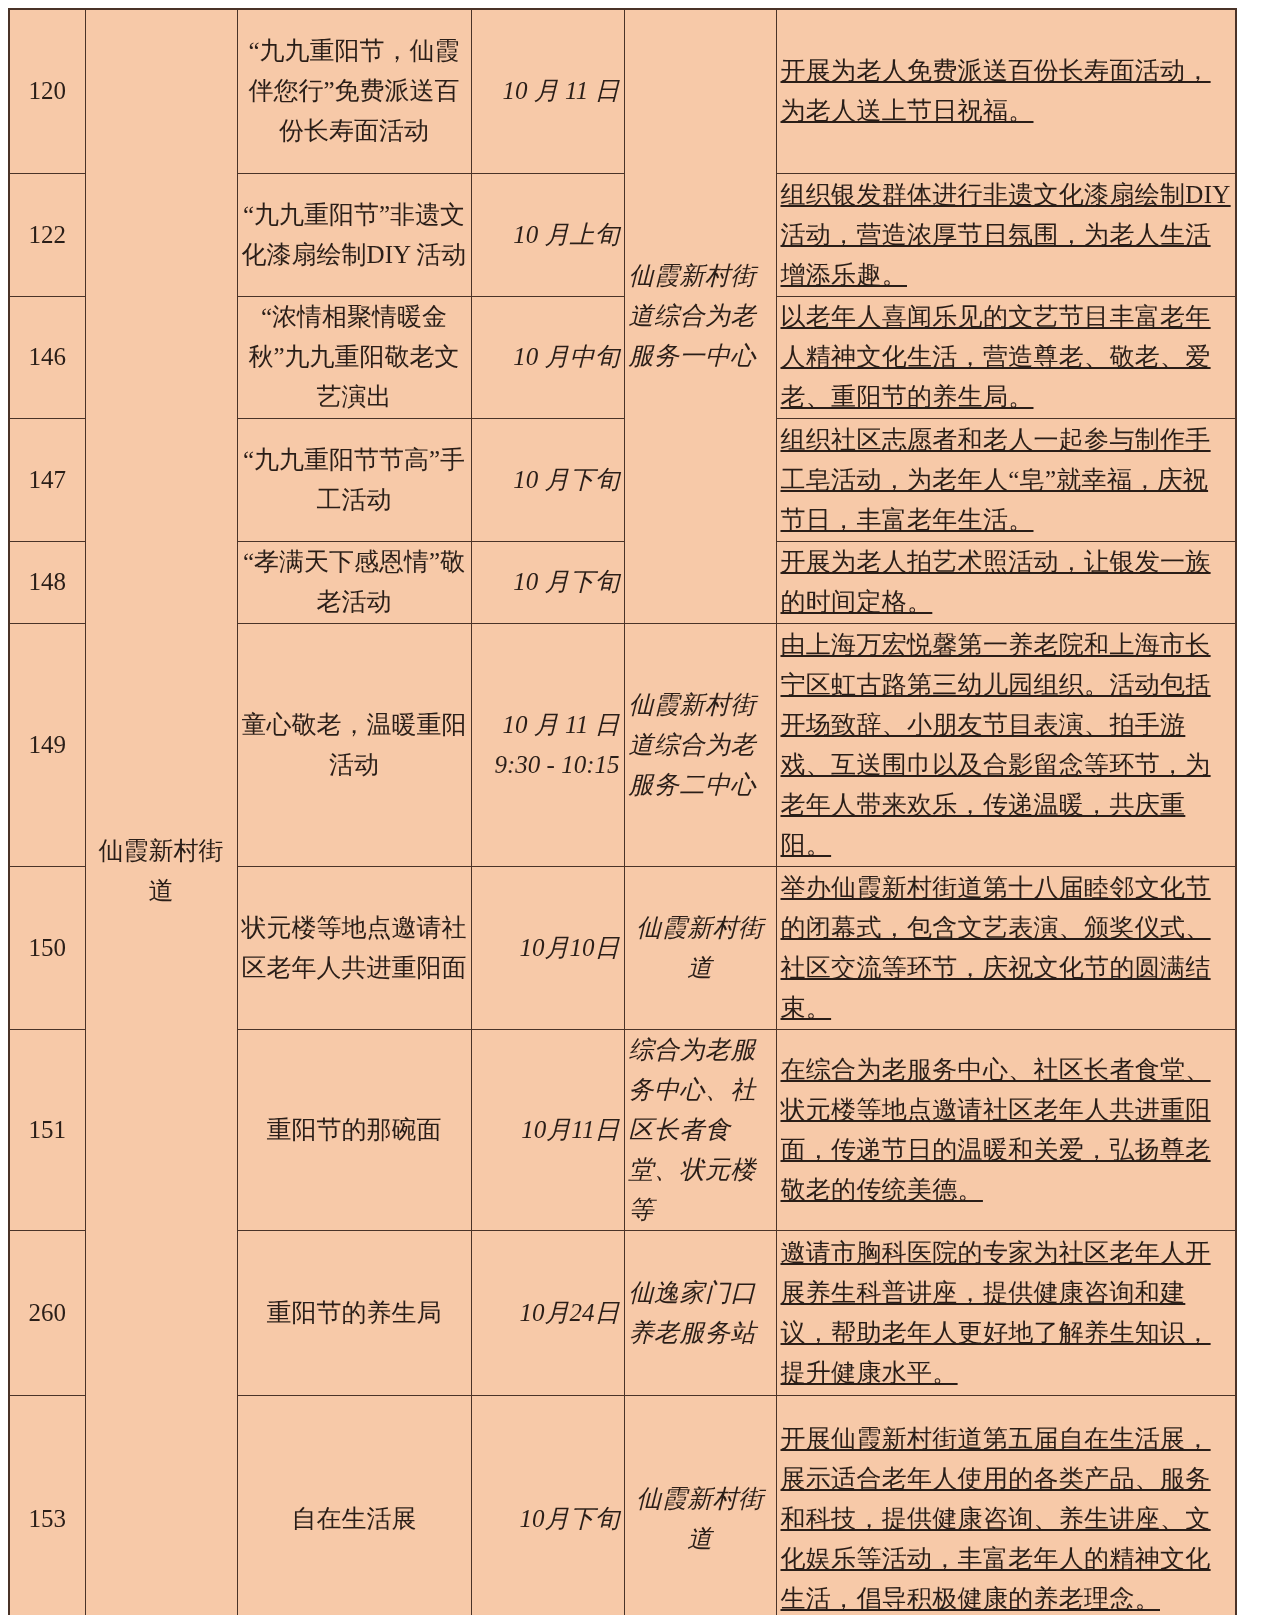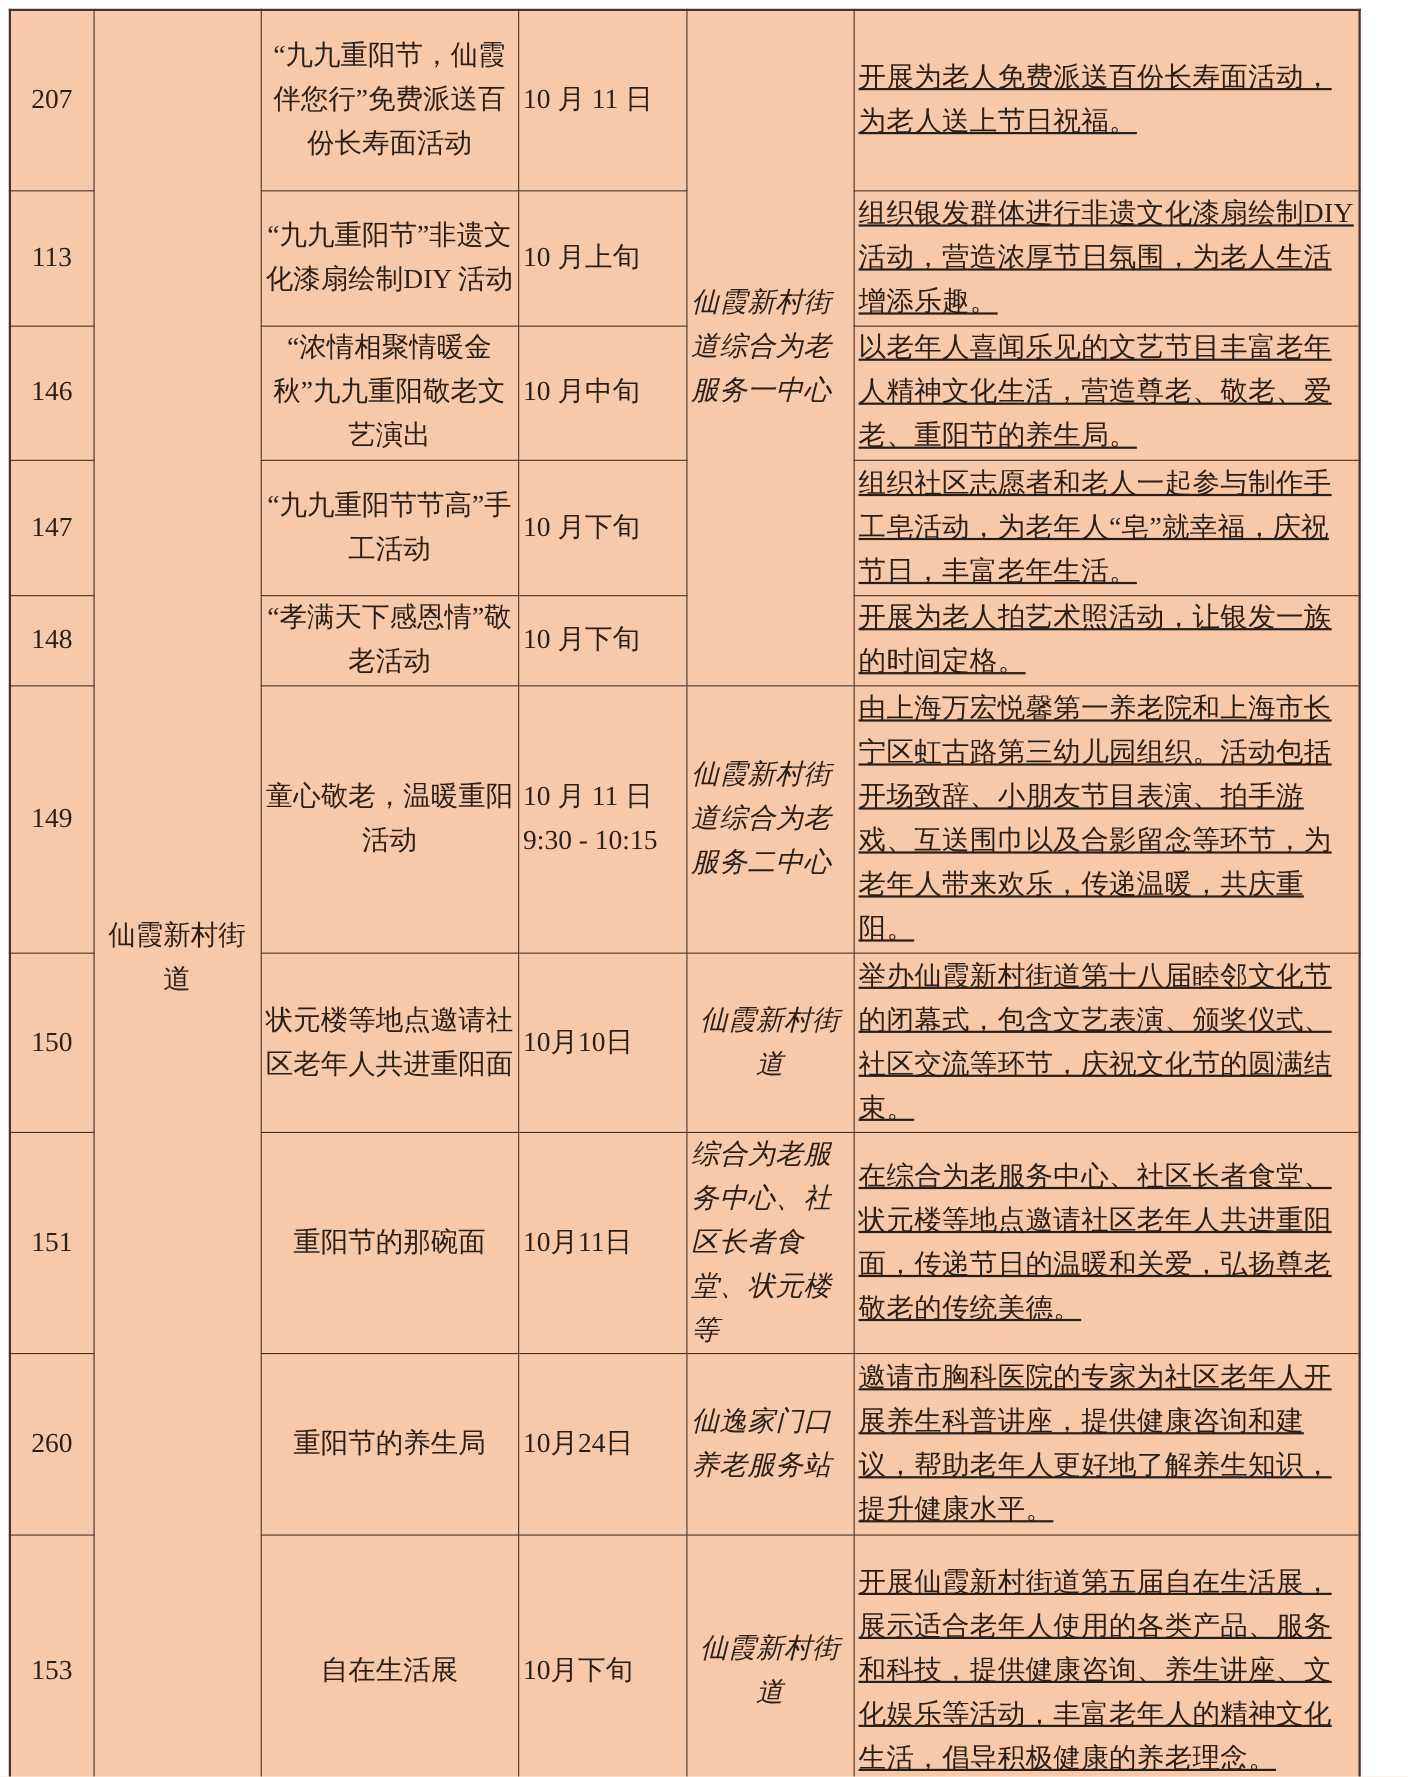--- a/index.html
+++ b/index.html
@@ -18,51 +18,51 @@
     border: 1.5px solid #4a3328;
     padding: 0 4px;
     font-size: 25px;
     line-height: 40px;
     vertical-align: middle;
     word-break: break-all;
   }
   td.c-no { text-align: center; font-size: 24px; }
   td.c-street { text-align: center; }
   td.c-name { text-align: center; }
-  td.c-time { text-align: left; font-size: 25px; }
+  td.c-time { text-align: right; font-size: 25px; font-style: italic; }
   td.c-org { text-align: left; padding-left: 6px; letter-spacing: 0.5px; font-style: italic; }
   td.c-org.center { text-align: center; }
   td.c-desc { text-align: left; padding-left: 4px; letter-spacing: 0.3px; text-decoration: underline; }
   .line { display: block; }
 </style>
 </head>
 <body>
 
 <table class="events">
   <colgroup>
     <col style="width:76px">
     <col style="width:152px">
     <col style="width:234px">
     <col style="width:153px">
     <col style="width:152px">
     <col style="width:460px">
   </colgroup>
   <tbody>
 
     <tr style="height:164px">
-      <td class="c-no">207</td>
+      <td class="c-no">120</td>
       <td class="c-street" rowspan="10" style="vertical-align:middle; padding-top:90px;">仙霞新村街道</td>
       <td class="c-name">“九九重阳节，仙霞伴您行”免费派送百份长寿面活动</td>
       <td class="c-time">10 月 11 日</td>
       <td class="c-org" rowspan="5">仙霞新村街道综合为老服务一中心</td>
       <td class="c-desc">开展为老人免费派送百份长寿面活动，为老人送上节日祝福。</td>
     </tr>
 
     <tr style="height:123px">
-      <td class="c-no">113</td>
+      <td class="c-no">122</td>
       <td class="c-name">“九九重阳节”非遗文化漆扇绘制DIY 活动</td>
       <td class="c-time">10 月上旬</td>
       <td class="c-desc">组织银发群体进行非遗文化漆扇绘制DIY 活动，营造浓厚节日氛围，为老人生活增添乐趣。</td>
     </tr>
 
     <tr style="height:122px">
       <td class="c-no">146</td>
       <td class="c-name">“浓情相聚情暖金秋”九九重阳敬老文艺演出</td>
       <td class="c-time">10 月中旬</td>
       <td class="c-desc">以老年人喜闻乐见的文艺节目丰富老年人精神文化生活，营造尊老、敬老、爱老、重阳节的养生局。</td>

